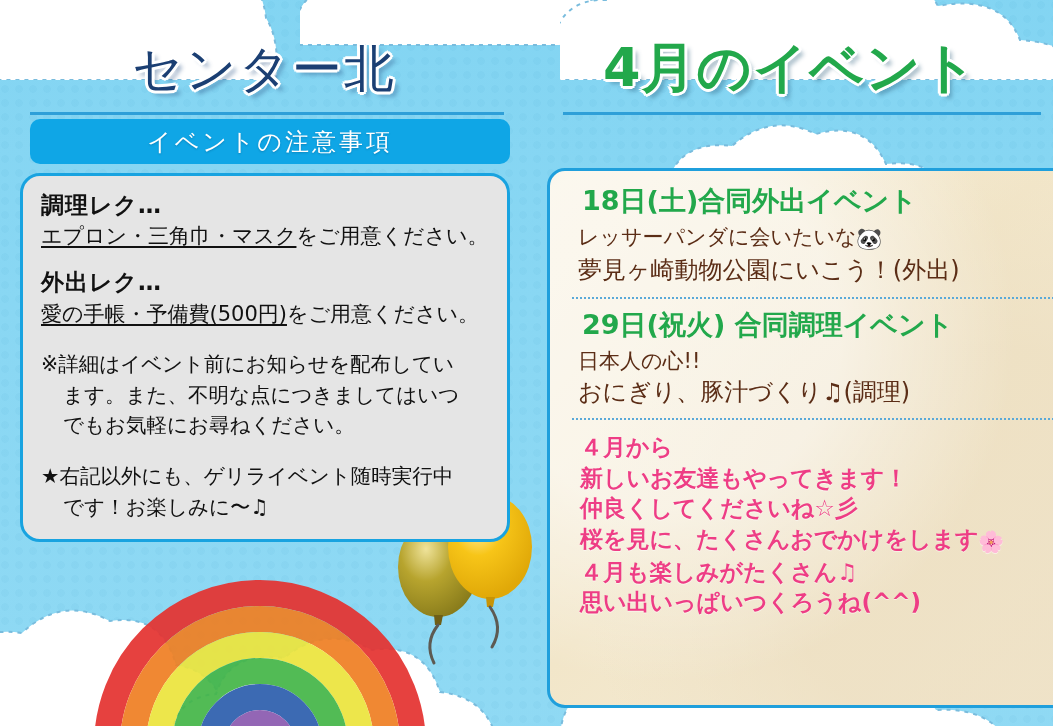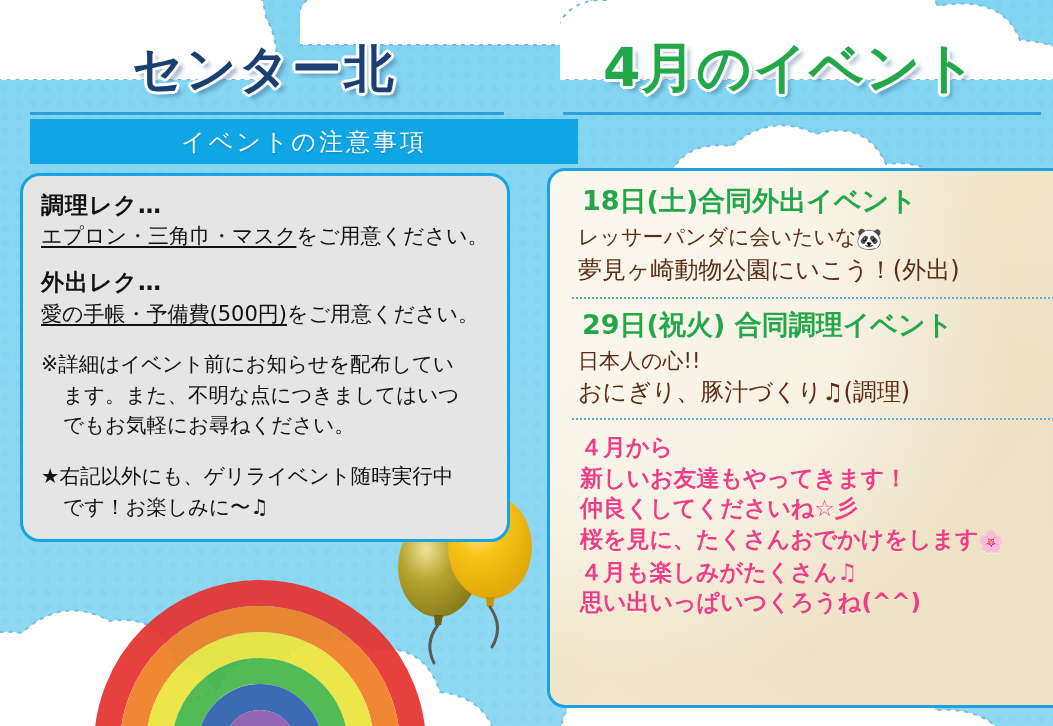--- a/index.html
+++ b/index.html
@@ -46,32 +46,32 @@
     position:absolute; height:3px; background:#2e9fd8;
   }
   #rule-left  { left:30px; top:112px; width:474px; }
   #rule-right { left:563px; top:112px; width:478px; }
 
   
   #left-title {
     position:absolute; left:0; top:36px; width:528px;
     text-align:center;
     font-family:"DejaVu Sans","Liberation Sans",sans-serif;
-    font-size:50px; font-weight:bold; letter-spacing:2px;
+    font-size:50px; font-weight:normal; letter-spacing:2px;
     color:#1b3f73;
     text-shadow:
       3px 0 0 #fff, -3px 0 0 #fff, 0 3px 0 #fff, 0 -3px 0 #fff,
       2px 2px 0 #fff, -2px 2px 0 #fff, 2px -2px 0 #fff, -2px -2px 0 #fff,
       5px 5px 4px rgba(40,80,130,.45);
   }
 
   #notice-banner {
-    position:absolute; left:30px; top:119px; width:548px; height:45px;
+    position:absolute; left:30px; top:119px; width:480px; height:45px;
     background:#0fa6e6;
-    border-radius:0;
+    border-radius:10px;
     display:flex; align-items:center; justify-content:center;
     color:#ffffff; font-size:24px; letter-spacing:3px;
     text-shadow:0 1px 2px rgba(0,60,100,.3);
   }
 
   #notice-box {
     position:absolute; left:20px; top:173px; width:490px; height:369px;
     background:#e5e5e5;
     border:3px solid #18a3e0;
     border-radius:20px;

